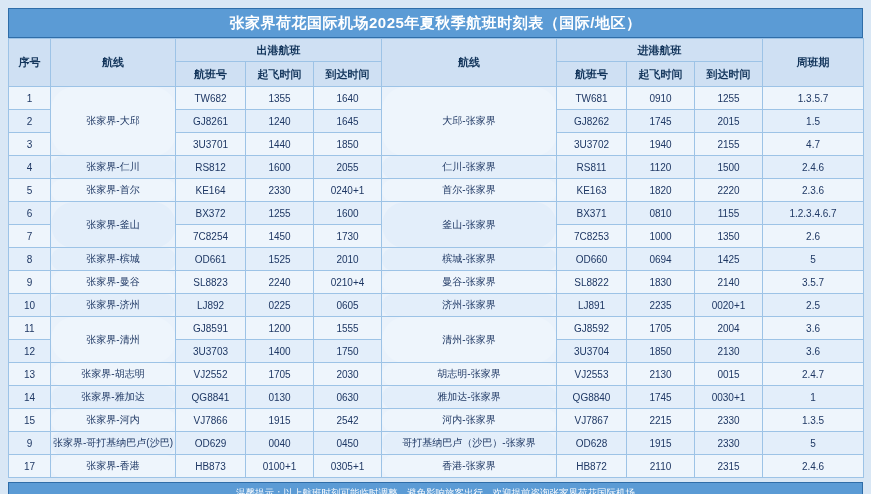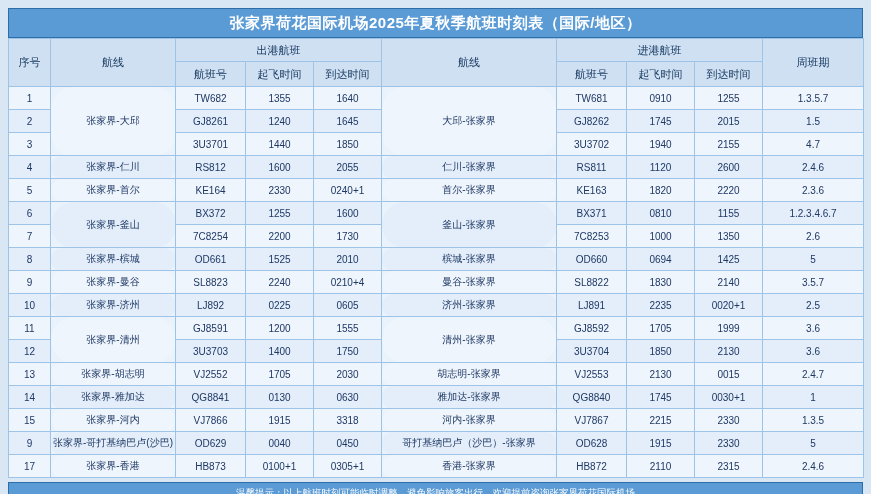--- a/index.html
+++ b/index.html
@@ -46,21 +46,21 @@
     vertical-align: middle;
     font-size: 10px;
     color: #1f3864;
     height: 22px;
     padding: 0 2px;
     overflow: hidden;
     white-space: nowrap;
   }
   table.sched thead th {
     background: #cfe0f3;
-    font-weight: normal;
+    font-weight: bold;
     font-size: 11px;
     color: #14365c;
     margin-top: 8px;
   }
   thead tr.row1 th { height: 22px; }
   thead tr.row2 th { height: 24px; }
   td.route {
     font-size: 10.5px;
     border-radius: 23px;
   }
@@ -163,21 +163,21 @@
         </tr>
         <tr>
           <td class="seq">4</td>
           <td class="route">张家界-仁川</td>
           <td>RS812</td>
           <td>1600</td>
           <td>2055</td>
           <td class="route">仁川-张家界</td>
           <td>RS811</td>
           <td>1120</td>
-          <td>2600</td>
+          <td>1500</td>
           <td>2.4.6</td>
         </tr>
         <tr>
           <td class="seq">5</td>
           <td class="route">张家界-首尔</td>
           <td>KE164</td>
           <td>2330</td>
           <td>0240+1</td>
           <td class="route">首尔-张家界</td>
           <td>KE163</td>
@@ -193,21 +193,21 @@
           <td>1600</td>
           <td class="route" rowspan="2">釜山-张家界</td>
           <td>BX371</td>
           <td>0810</td>
           <td>1155</td>
           <td>1.2.3.4.6.7</td>
         </tr>
         <tr>
           <td class="seq">7</td>
           <td>7C8254</td>
-          <td>2200</td>
+          <td>1450</td>
           <td>1730</td>
           <td>7C8253</td>
           <td>1000</td>
           <td>1350</td>
           <td>2.6</td>
         </tr>
         <tr>
           <td class="seq">8</td>
           <td class="route">张家界-槟城</td>
           <td>OD661</td>
@@ -245,21 +245,21 @@
         </tr>
         <tr>
           <td class="seq">11</td>
           <td class="route" rowspan="2">张家界-清州</td>
           <td>GJ8591</td>
           <td>1200</td>
           <td>1555</td>
           <td class="route" rowspan="2">清州-张家界</td>
           <td>GJ8592</td>
           <td>1705</td>
-          <td>1999</td>
+          <td>2004</td>
           <td>3.6</td>
         </tr>
         <tr>
           <td class="seq">12</td>
           <td>3U3703</td>
           <td>1400</td>
           <td>1750</td>
           <td>3U3704</td>
           <td>1850</td>
           <td>2130</td>
@@ -287,21 +287,21 @@
           <td>QG8840</td>
           <td>1745</td>
           <td>0030+1</td>
           <td>1</td>
         </tr>
         <tr>
           <td class="seq">15</td>
           <td class="route">张家界-河内</td>
           <td>VJ7866</td>
           <td>1915</td>
-          <td>3318</td>
+          <td>2542</td>
           <td class="route">河内-张家界</td>
           <td>VJ7867</td>
           <td>2215</td>
           <td>2330</td>
           <td>1.3.5</td>
         </tr>
         <tr>
           <td class="seq">9</td>
           <td class="route">张家界-哥打基纳巴卢(沙巴)</td>
           <td>OD629</td>

